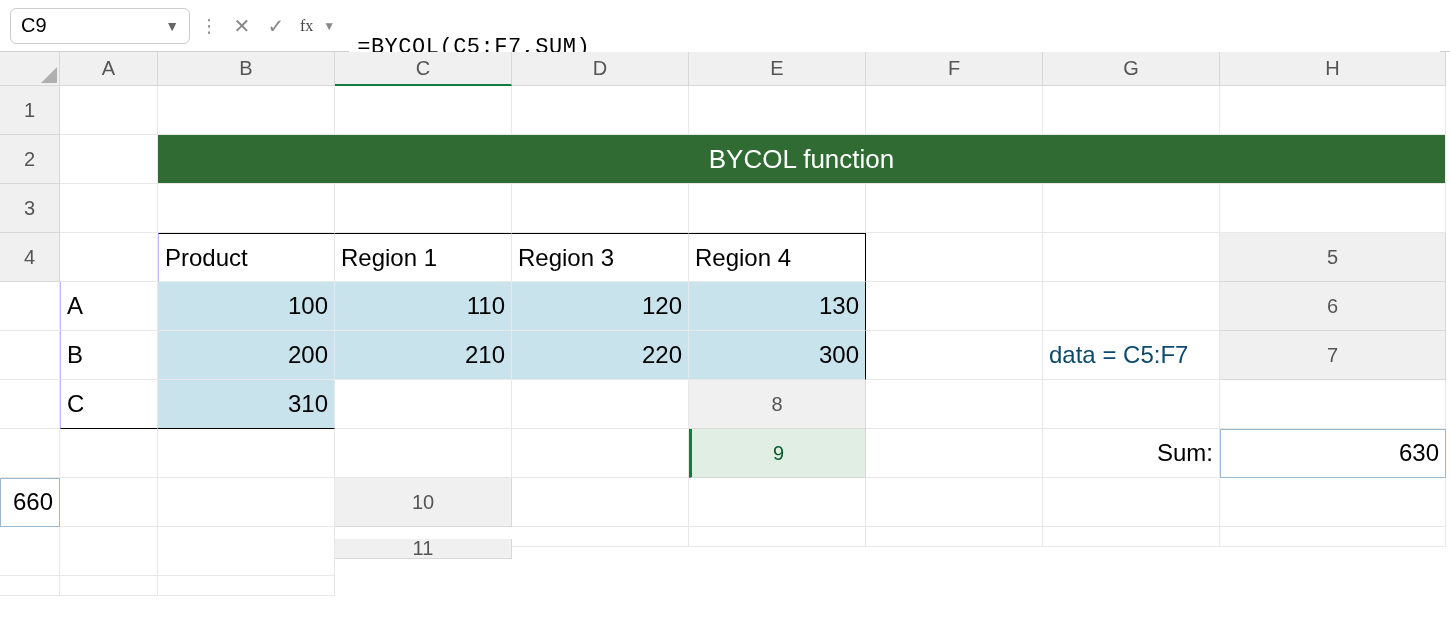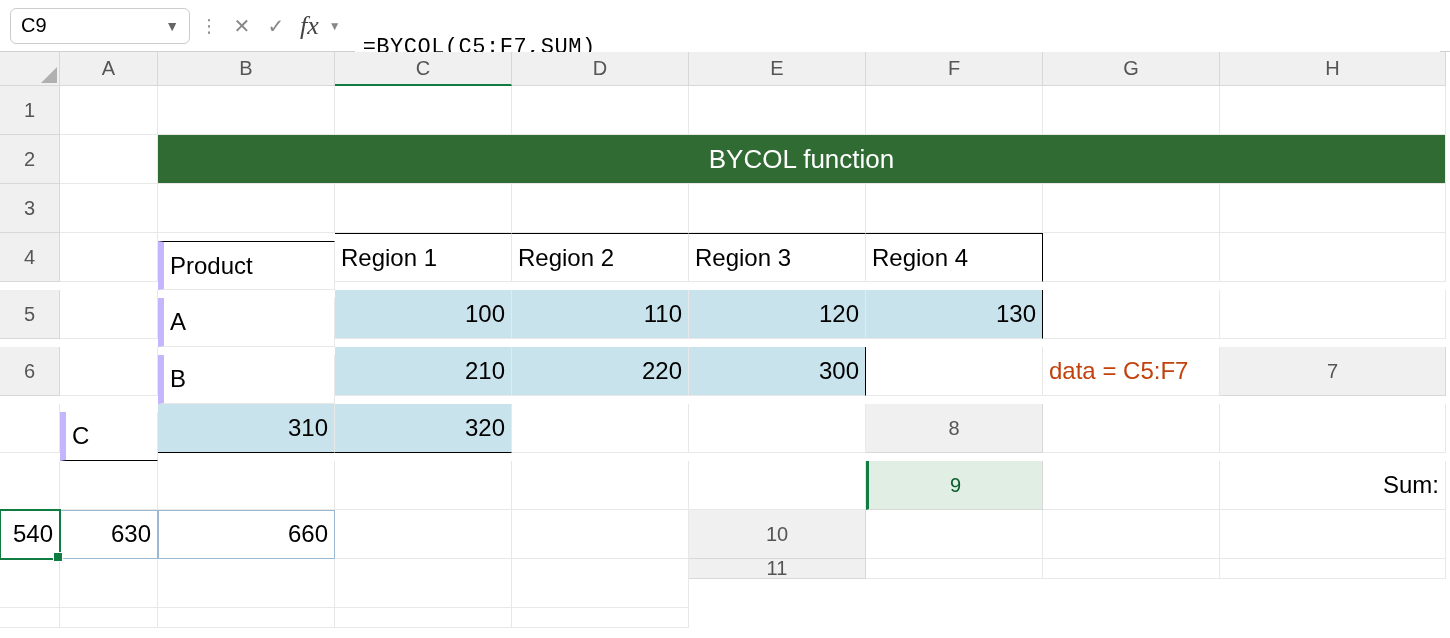--- a/index.html
+++ b/index.html
@@ -3,41 +3,41 @@
   <meta charset="utf-8">
   <style>
     * { box-sizing: border-box; margin: 0; padding: 0; }
     body { font-family: "Aptos", "Segoe UI", Arial, sans-serif; font-size: 24px; background: #fff; color: #000; user-select: none; }
 
     .formula-bar { display: flex; align-items: center; height: 52px; border-bottom: 1px solid #d0d0d0; background: #fff; padding: 4px 10px; gap: 6px; }
     .name-box { display: flex; align-items: center; justify-content: space-between; width: 180px; height: 36px; border: 1px solid #ccc; border-radius: 6px; padding: 0 10px; font-size: 20px; background: #fff; }
     .name-box .chev { font-size: 14px; color: #666; }
     .fb-sep { color: #888; font-size: 18px; padding: 0 4px; }
     .fb-btn { width: 28px; height: 28px; display: flex; align-items: center; justify-content: center; color: #888; font-size: 20px; }
-    .fx-label { font-style: italic; font-family: "Times New Roman", serif; font-size: 26px; padding: 0 4px; color: #444; }
+    .fx-label { font-family: "Times New Roman", serif; font-size: 16px; padding: 0 4px; color: #444; }
     .fx-chev { font-size: 12px; color: #888; margin-right: 8px; }
     .formula-input { flex: 1; height: 36px; border: none; font-size: 22px; font-family: Consolas, "Courier New", monospace; letter-spacing: 0.5px; padding: 0 8px; outline: none; background: #fff; margin-top: 44px; }
 
     .sheet { display: grid; grid-template-columns: 60px 98px 177px 177px 177px 177px 177px 177px 226px; }
     .hdr, .rowhdr { background: #f0f0f0; color: #555; font-size: 20px; display: flex; align-items: center; justify-content: center; border-right: 1px solid #d8d8d8; border-bottom: 1px solid #d8d8d8; height: 34px; }
     .corner { background: #f0f0f0; border-right: 1px solid #d8d8d8; border-bottom: 1px solid #d8d8d8; position: relative; }
     .corner::after { content: ""; position: absolute; right: 2px; bottom: 2px; width: 0; height: 0; border-style: solid; border-width: 0 0 16px 16px; border-color: transparent transparent #b0b0b0 transparent; }
 
     .cell { height: 49px; border-right: 1px solid #e8e8e8; border-bottom: 1px solid #e8e8e8; display: flex; align-items: center; padding: 0 6px; font-size: 24px; background: #fff; }
     .rowhdr { height: 49px; }
 
     .title-cell { background: #2f6b33; color: #fff; justify-content: center; font-size: 26px; }
     .tbl-border-top { border-top: 1px solid #000; }
-    .tbl-border-left { border-left: 6px solid #c4b5fd; margin-top: 8px; }
+    .tbl-border-left { border-left: 1px solid #c4b5fd; }
     .tbl-border-right { border-right: 1px solid #000 !important; }
     .tbl-border-bottom { border-bottom: 1px solid #000 !important; }
     .hl { background: #c9e3ec; }
     .num { justify-content: flex-end; }
     .lbl-right { justify-content: flex-end; }
-    .note { color: #c2410c; font-size: 24px; }
+    .note { color: #0c4a6e; font-size: 24px; }
 
     .active-cell { outline: 2px solid #107c41; outline-offset: -1px; position: relative; z-index: 2; }
     .active-cell::after { content: ""; position: absolute; right: -4px; bottom: -4px; width: 8px; height: 8px; background: #107c41; border: 1px solid #fff; }
     .spill { outline: 1px solid #9bb8d3; outline-offset: -1px; }
 
     .rowhdr.active-row { background: #e0eee4; color: #0a5c2e; border-left: 3px solid #107c41; }
     .hdr.active-col-hdr { border-bottom: 2px solid #107c41; }
   </style>
 </head>
 <body>
@@ -88,83 +88,81 @@
   <div class="cell"></div>
   <div class="cell"></div>
   <div class="cell"></div>
   <div class="cell"></div>
   <div class="cell"></div>
 
   <div class="rowhdr">4</div>
   <div class="cell"></div>
   <div class="cell tbl-border-top tbl-border-left">Product</div>
   <div class="cell tbl-border-top">Region 1</div>
-  <div class="cell tbl-border-top">Region 2</div>
   <div class="cell tbl-border-top">Region 3</div>
   <div class="cell tbl-border-top tbl-border-right">Region 4</div>
   <div class="cell"></div>
   <div class="cell"></div>
 
   <div class="rowhdr">5</div>
   <div class="cell"></div>
   <div class="cell tbl-border-left">A</div>
   <div class="cell hl num">100</div>
   <div class="cell hl num">110</div>
   <div class="cell hl num">120</div>
   <div class="cell hl num tbl-border-right">130</div>
   <div class="cell"></div>
   <div class="cell"></div>
 
   <div class="rowhdr">6</div>
   <div class="cell"></div>
   <div class="cell tbl-border-left">B</div>
+  <div class="cell hl num">200</div>
   <div class="cell hl num">210</div>
   <div class="cell hl num">220</div>
   <div class="cell hl num tbl-border-right">300</div>
   <div class="cell"></div>
   <div class="cell note">data = C5:F7</div>
 
   <div class="rowhdr">7</div>
   <div class="cell"></div>
   <div class="cell tbl-border-left tbl-border-bottom">C</div>
   <div class="cell hl num tbl-border-bottom">310</div>
-  <div class="cell hl num tbl-border-bottom">320</div>
   <div class="cell"></div>
   <div class="cell"></div>
 
   <div class="rowhdr">8</div>
   <div class="cell"></div>
   <div class="cell"></div>
   <div class="cell"></div>
   <div class="cell"></div>
   <div class="cell"></div>
   <div class="cell"></div>
   <div class="cell"></div>
   <div class="cell"></div>
 
   <div class="rowhdr active-row">9</div>
   <div class="cell"></div>
   <div class="cell lbl-right">Sum:</div>
-  <div class="cell num active-cell">540</div>
   <div class="cell num spill">630</div>
   <div class="cell num spill">660</div>
   <div class="cell"></div>
   <div class="cell"></div>
 
   <div class="rowhdr">10</div>
   <div class="cell"></div>
   <div class="cell"></div>
   <div class="cell"></div>
   <div class="cell"></div>
   <div class="cell"></div>
   <div class="cell"></div>
   <div class="cell"></div>
   <div class="cell"></div>
 
-  <div class="rowhdr" style="height:20px;">11</div>
+  <div class="rowhdr" style="height:20px;margin-top:12px;">11</div>
   <div class="cell" style="height:20px;"></div>
   <div class="cell" style="height:20px;"></div>
   <div class="cell" style="height:20px;"></div>
   <div class="cell" style="height:20px;"></div>
   <div class="cell" style="height:20px;"></div>
   <div class="cell" style="height:20px;"></div>
   <div class="cell" style="height:20px;"></div>
   <div class="cell" style="height:20px;"></div>
 </div>
 

